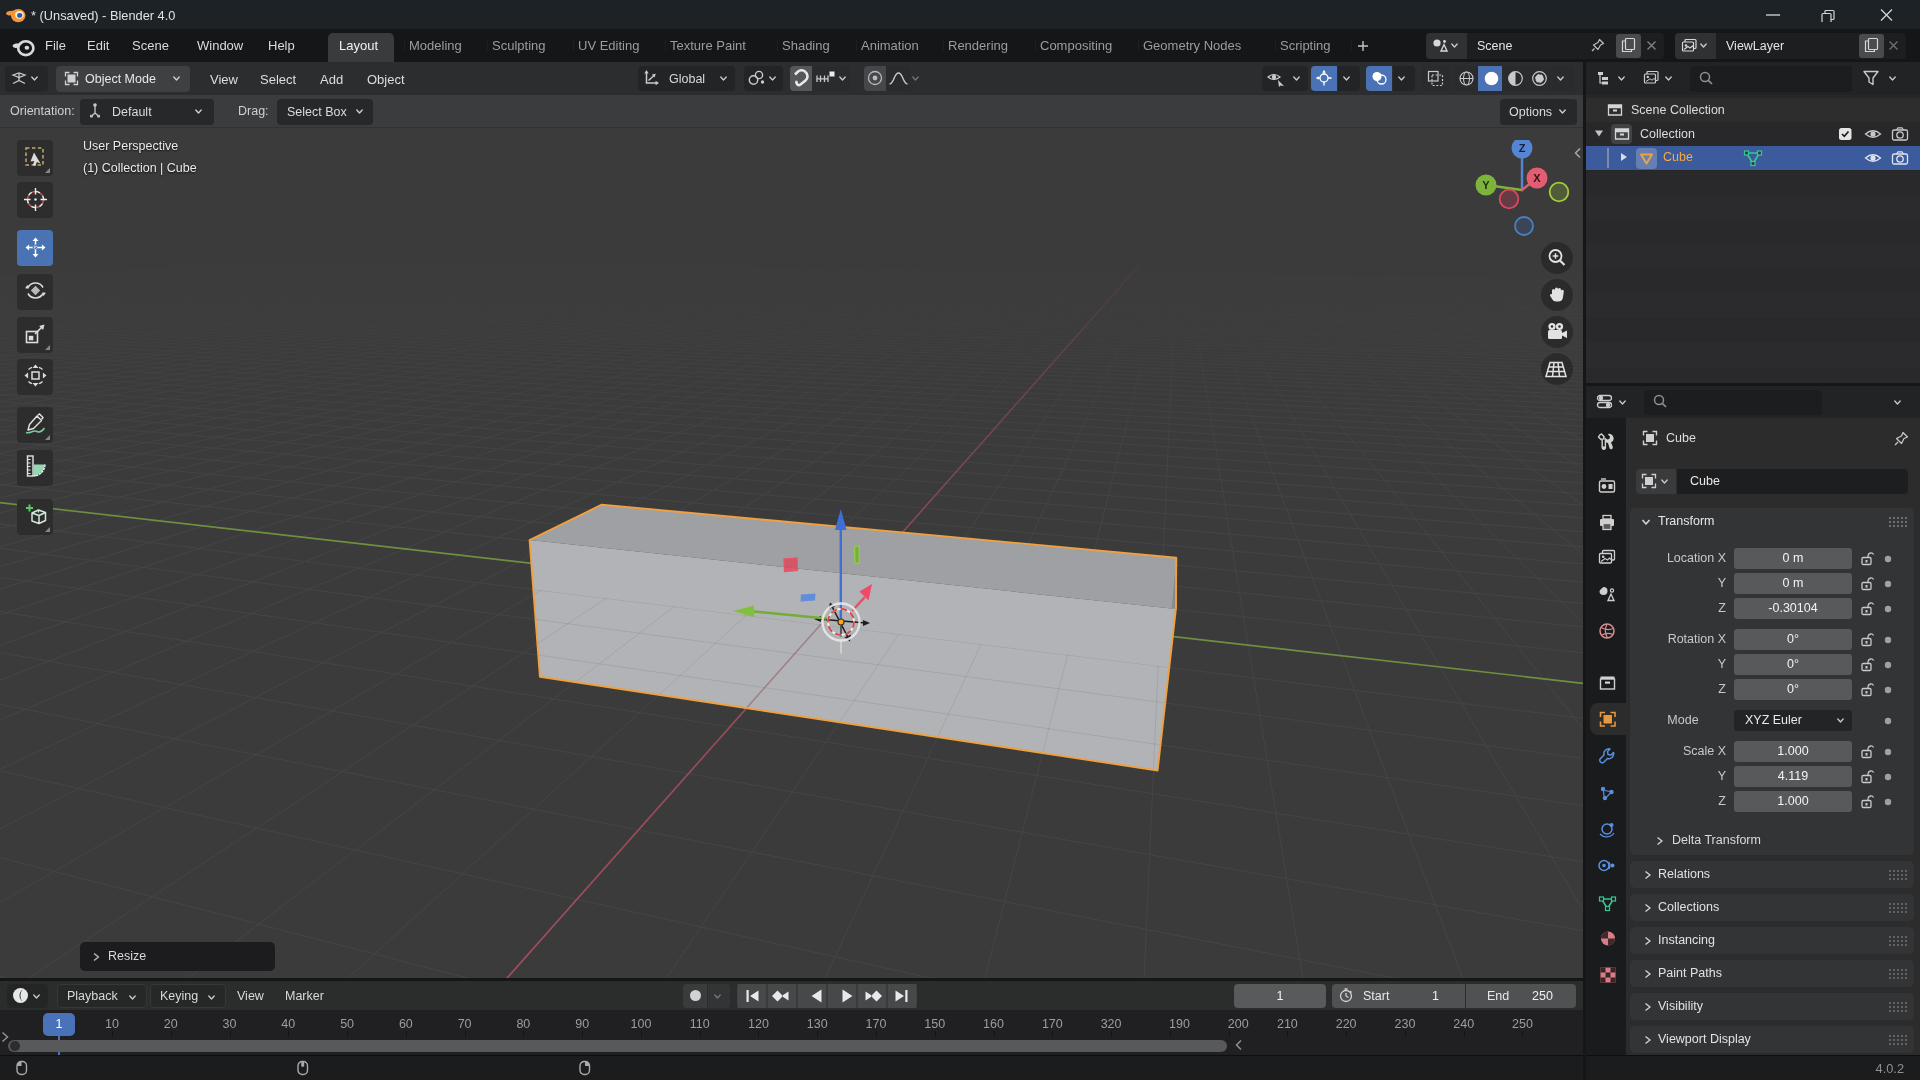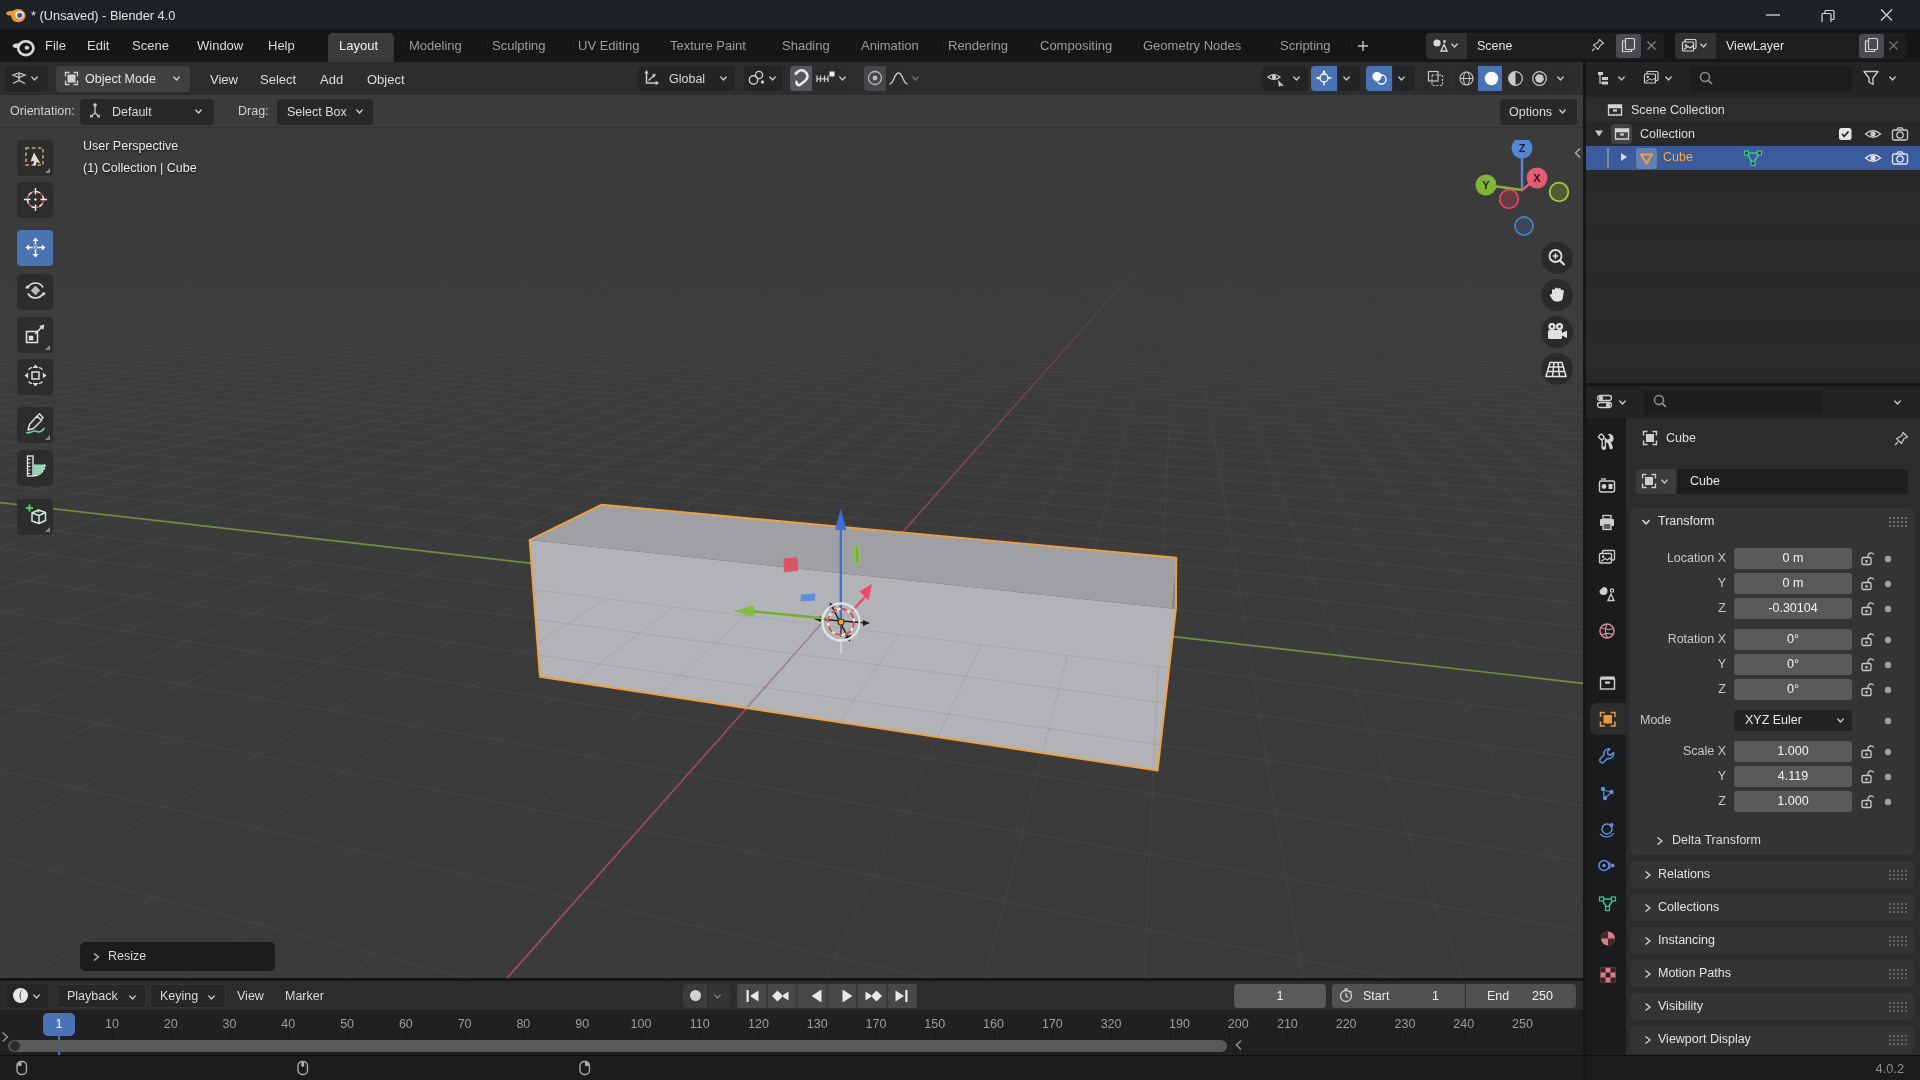--- a/index.html
+++ b/index.html
@@ -856,21 +856,21 @@
 <div class="abs" style="left:1734px;top:679px;width:118px;height:21px;background:#58595b;border-radius:3px"></div>
 <div class="txt" style="left:1734px;top:682px;width:118px;text-align:center;color:#f3f3f3">0°</div>
 <svg style="position:absolute;left:1860px;top:682px;" width="15" height="15" viewBox="0 0 15 15">
 <rect x="2" y="6.5" width="9" height="7" rx="1.2" fill="none" stroke="#c9c9c9" stroke-width="1.3"></rect>
 <path d="M8 6.5 V4.5 a3 3 0 0 1 5.6 -1" fill="none" stroke="#c9c9c9" stroke-width="1.3"></path>
 <rect x="5.5" y="9" width="2" height="2.5" fill="#c9c9c9"></rect>
     </svg>
 <svg class="abs" style="left:1884px;top:686px" width="8" height="8">
       <circle cx="4" cy="4" r="3.2" fill="#9fa0a0"></circle>
     </svg>
-<div class="txt" style="left:1640px;top:713px;width:86px;text-align:left;color:#c8c8c9">Mode</div>
+<div class="txt" style="left:1640px;top:713px;width:86px;text-align:center;color:#c8c8c9">Mode</div>
 <div class="abs" style="left:1734px;top:710px;width:118px;height:21px;background:#232425;border-radius:3px"></div>
 <div class="txt" style="left:1745px;top:713px;color:#e9e9e9">XYZ Euler</div>
 <svg style="position:absolute;left:1836px;top:716px;opacity:1" width="9" height="9" viewBox="0 0 10 10">
       <path d="M2 3.4 L5 6.6 L8 3.4" stroke="#c9c9c9" stroke-width="1.5" fill="none" stroke-linecap="round" stroke-linejoin="round"></path>
     </svg>
 <svg class="abs" style="left:1884px;top:717px" width="8" height="8">
       <circle cx="4" cy="4" r="3.2" fill="#9fa0a0"></circle>
     </svg>
 <div class="txt" style="left:1640px;top:744px;width:86px;text-align:right;color:#c8c8c9">Scale X</div>
 <div class="abs" style="left:1734px;top:741px;width:118px;height:21px;background:#58595b;border-radius:3px"></div>
@@ -972,21 +972,21 @@
       <circle cx="2" cy="10" r="1.1" fill="#6e6e6f"></circle>
       <circle cx="6" cy="10" r="1.1" fill="#6e6e6f"></circle>
       <circle cx="10" cy="10" r="1.1" fill="#6e6e6f"></circle>
       <circle cx="14" cy="10" r="1.1" fill="#6e6e6f"></circle>
       <circle cx="18" cy="10" r="1.1" fill="#6e6e6f"></circle>
     </svg>
 <div class="abs" style="left:1630px;top:960px;width:284px;height:27px;background:#333436;border-radius:5px"></div>
 <svg style="position:absolute;left:1642px;top:968px;" width="11" height="12" viewBox="0 0 11 12">
       <path d="M3.5 2.5 L8 6 L3.5 9.5" fill="none" stroke="#cfcfcf" stroke-width="1.5" stroke-linejoin="round"></path>
     </svg>
-<div class="txt" style="left:1658px;top:966px;color:#e2e2e2">Motion Paths</div>
+<div class="txt" style="left:1658px;top:966px;color:#e2e2e2">Paint Paths</div>
 <svg style="position:absolute;left:1888px;top:968px;" width="22" height="12" viewBox="0 0 22 12">
       <circle cx="2" cy="2" r="1.1" fill="#6e6e6f"></circle>
       <circle cx="6" cy="2" r="1.1" fill="#6e6e6f"></circle>
       <circle cx="10" cy="2" r="1.1" fill="#6e6e6f"></circle>
       <circle cx="14" cy="2" r="1.1" fill="#6e6e6f"></circle>
       <circle cx="18" cy="2" r="1.1" fill="#6e6e6f"></circle>
       <circle cx="2" cy="6" r="1.1" fill="#6e6e6f"></circle>
       <circle cx="6" cy="6" r="1.1" fill="#6e6e6f"></circle>
       <circle cx="10" cy="6" r="1.1" fill="#6e6e6f"></circle>
       <circle cx="14" cy="6" r="1.1" fill="#6e6e6f"></circle>

